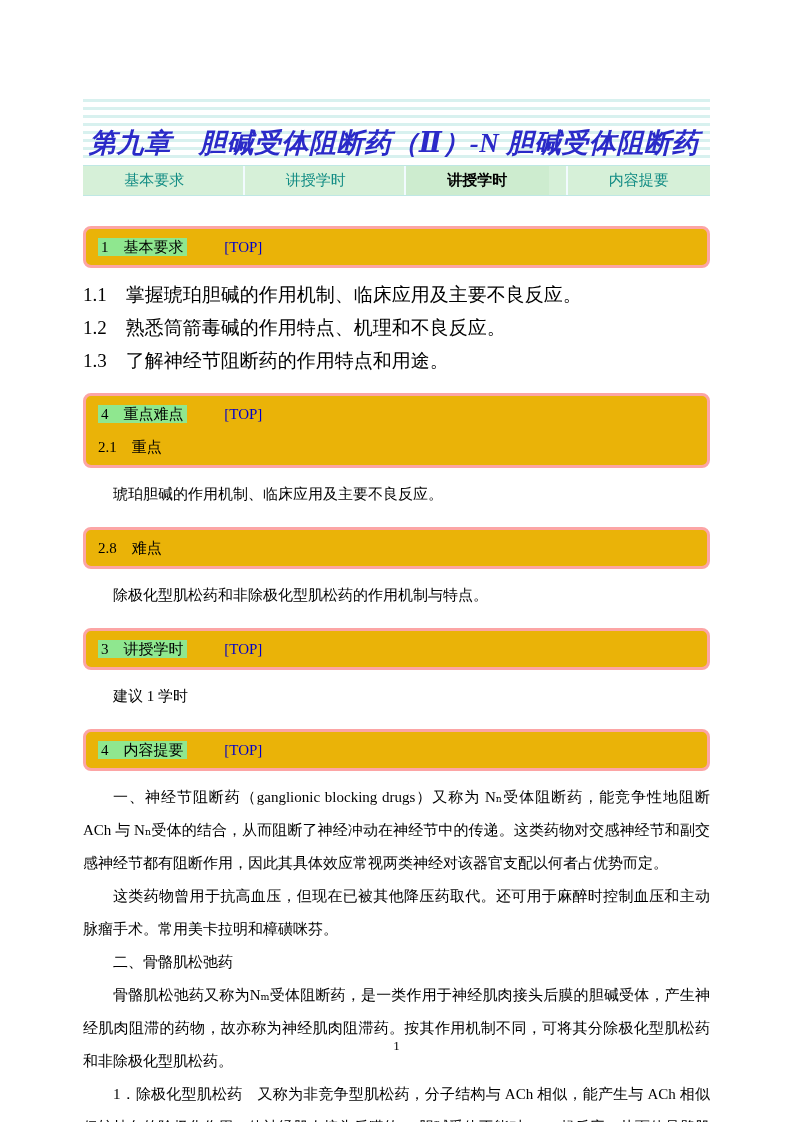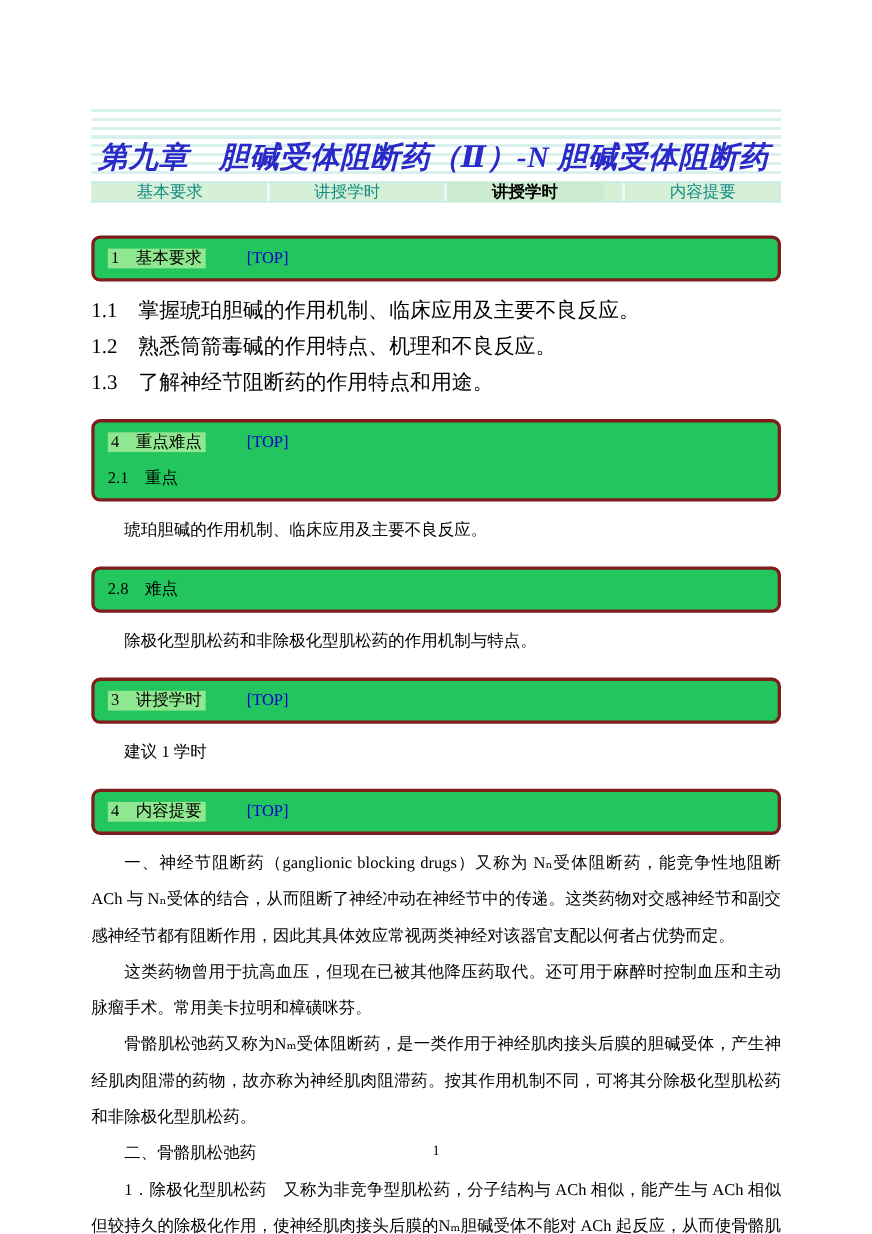--- a/index.html
+++ b/index.html
@@ -31,46 +31,46 @@
     font-weight: bold;
     font-style: italic;
     color: #2a2ac8;
     white-space: nowrap;
     letter-spacing: 0.5px;
   }
 
   
   .nav {
     display: flex;
-    height: 19px;
+    height: 31px;
     background: #d6f0d8;
     border-top: 1px solid #bfe8e4;
     border-bottom: 1px solid #bfe8e4;
     gap: 17px;
   }
   .nav-cell {
     flex: 1;
     display: flex;
     align-items: center;
     justify-content: center;
     font-size: 15px;
     color: #128c84;
     border-left: 2px solid #f2fbff;
     cursor: pointer;
   }
   .nav-cell:first-child { border-left: none; }
   .nav-cell.active { color: #000000; font-weight: bold; background: #cdeccf; }
 
   
   .section-box {
-    border: 3px solid #7f1d1d;
+    border: 3px solid #fca5a5;
     border-radius: 8px;
     padding: 6px 12px;
     margin: 16px 0 10px;
-    background: #22c55e;
+    background: #eab308;
   }
   .section-box.first-box { margin-top: 30px; }
   .box-line { font-size: 15px; line-height: 24px; }
   .box-line + .box-line { margin-top: 9px; }
   .hl { background: #8fe78f; padding: 1px 3px; }
   .top-link { color: #0000cc; margin-left: 34px; text-decoration: none; cursor: pointer; }
 
   
   .req-list { margin: 6px 0 2px; }
   .req-item { font-size: 19px; line-height: 33px; }
@@ -152,22 +152,22 @@
     <div class="section-box">
       <div class="box-line">
         <span class="hl">4　内容提要</span>
         <a class="top-link">[TOP]</a>
       </div>
     </div>
 
     <div class="paragraphs">
       <p class="para">一、神经节阻断药（ganglionic blocking drugs）又称为 Nₙ受体阻断药，能竞争性地阻断 ACh 与 Nₙ受体的结合，从而阻断了神经冲动在神经节中的传递。这类药物对交感神经节和副交感神经节都有阻断作用，因此其具体效应常视两类神经对该器官支配以何者占优势而定。</p>
       <p class="para">这类药物曾用于抗高血压，但现在已被其他降压药取代。还可用于麻醉时控制血压和主动脉瘤手术。常用美卡拉明和樟磺咪芬。</p>
+      <p class="para">二、骨骼肌松弛药</p>
       <p class="para">骨骼肌松弛药又称为Nₘ受体阻断药，是一类作用于神经肌肉接头后膜的胆碱受体，产生神经肌肉阻滞的药物，故亦称为神经肌肉阻滞药。按其作用机制不同，可将其分除极化型肌松药和非除极化型肌松药。</p>
-      <p class="para">二、骨骼肌松弛药</p>
       <p class="para">1．除极化型肌松药　又称为非竞争型肌松药，分子结构与 ACh 相似，能产生与 ACh 相似但较持久的除极化作用，使神经肌肉接头后膜的Nₘ胆碱受体不能对 ACh 起反应，从而使骨骼肌松弛。</p>
 
     </div>
 
   </div>
 
   <div class="page-number">1</div>
 </div>
 
 </body></html>

